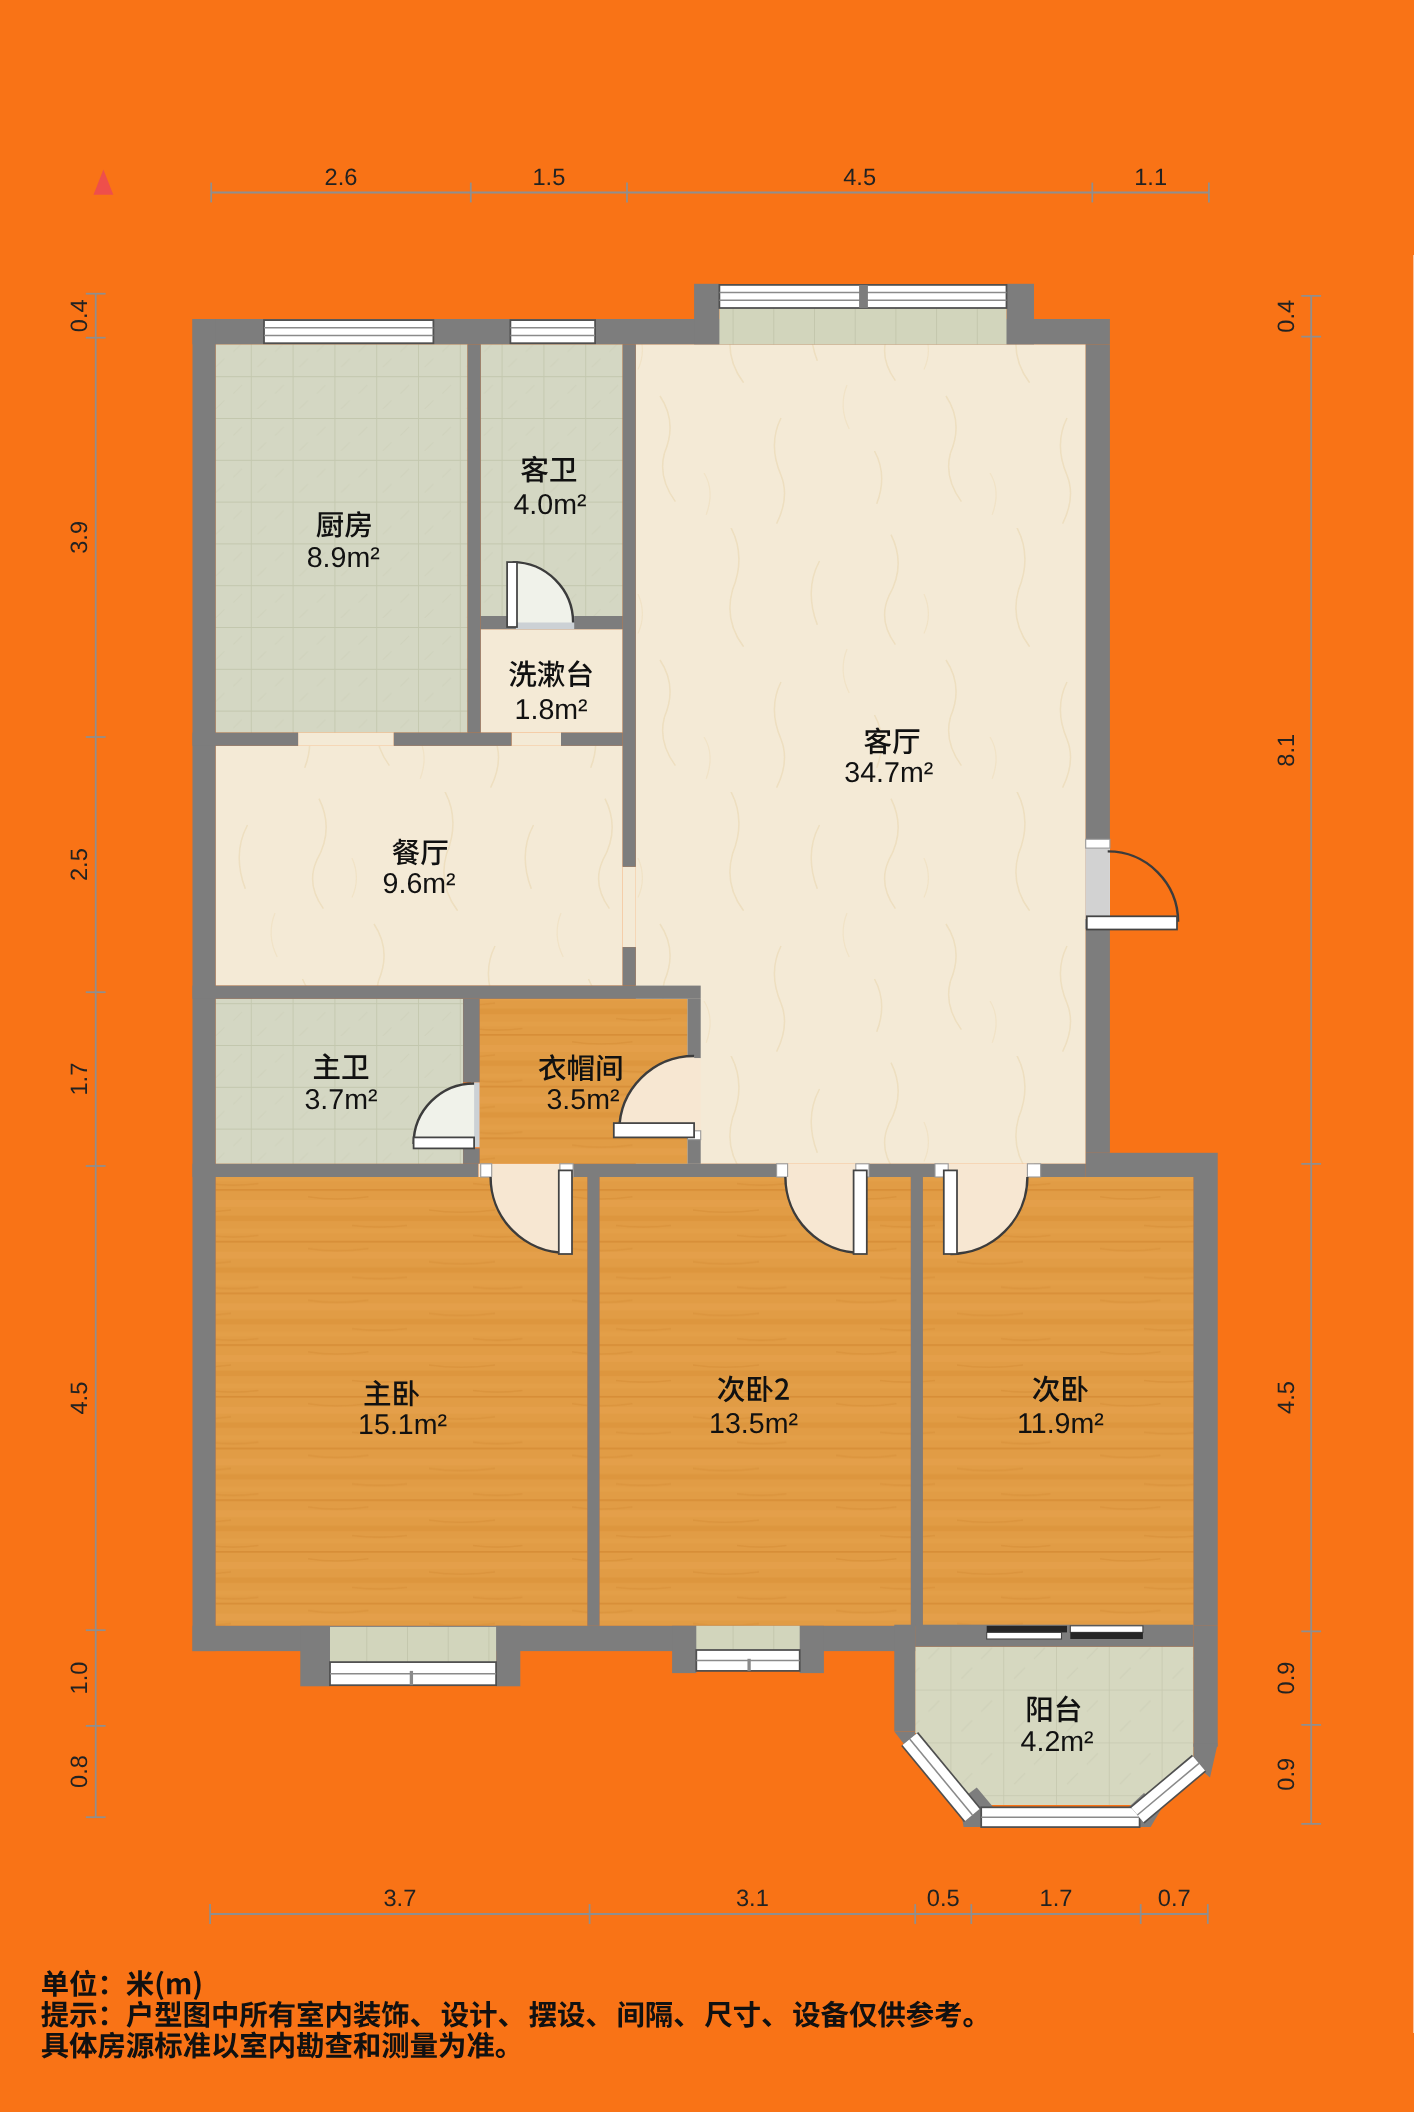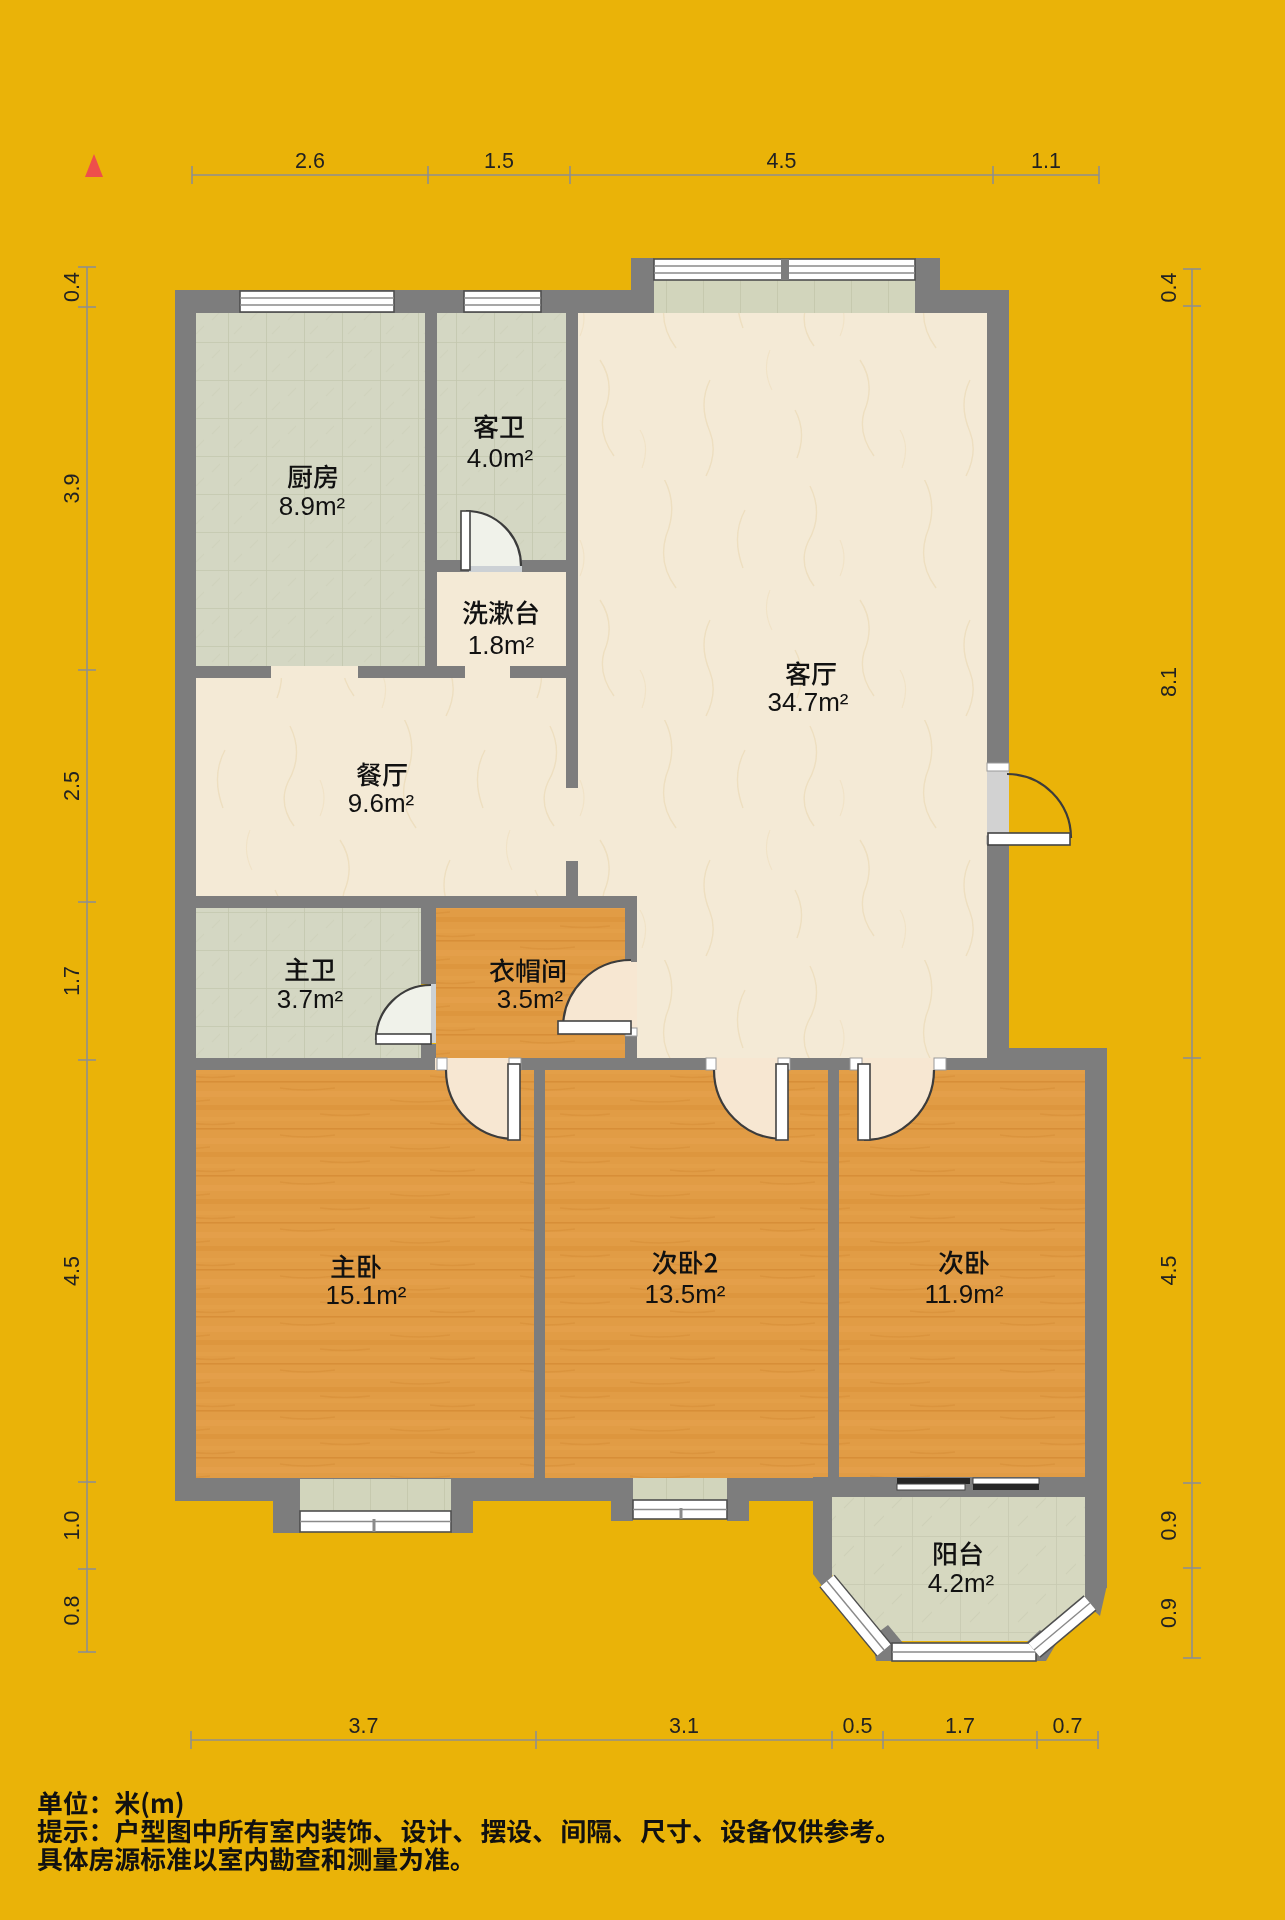--- a/index.html
+++ b/index.html
@@ -1,15 +1,15 @@
 <!DOCTYPE html>
 <html><head><meta charset="utf-8">
 <style>
 html,body{margin:0;padding:0;background:#fff;}
-#page{position:relative;width:1285px;height:1920px;background:#eab308;overflow:hidden;
+#page{position:relative;width:1285px;height:1920px;background:#f97316;overflow:hidden;
 font-family:"Liberation Sans",sans-serif;}
 </style></head>
 <body>
 <div id="page">
 <svg width="1285" height="1920" viewBox="0 0 1285 1920">
 <defs>
 <pattern id="ptile" width="38" height="38" patternUnits="userSpaceOnUse">
 <rect width="38" height="38" fill="#d4d7c3"></rect>
 <path d="M 0,0 H 38 M 0,0 V 38" stroke="#c3c7ae" stroke-width="1.6" fill="none"></path>
 <path d="M 6,30 l 8,-8 M 22,16 l 8,-8" stroke="#cdd0ba" stroke-width="1.1" opacity="0.7"></path>

